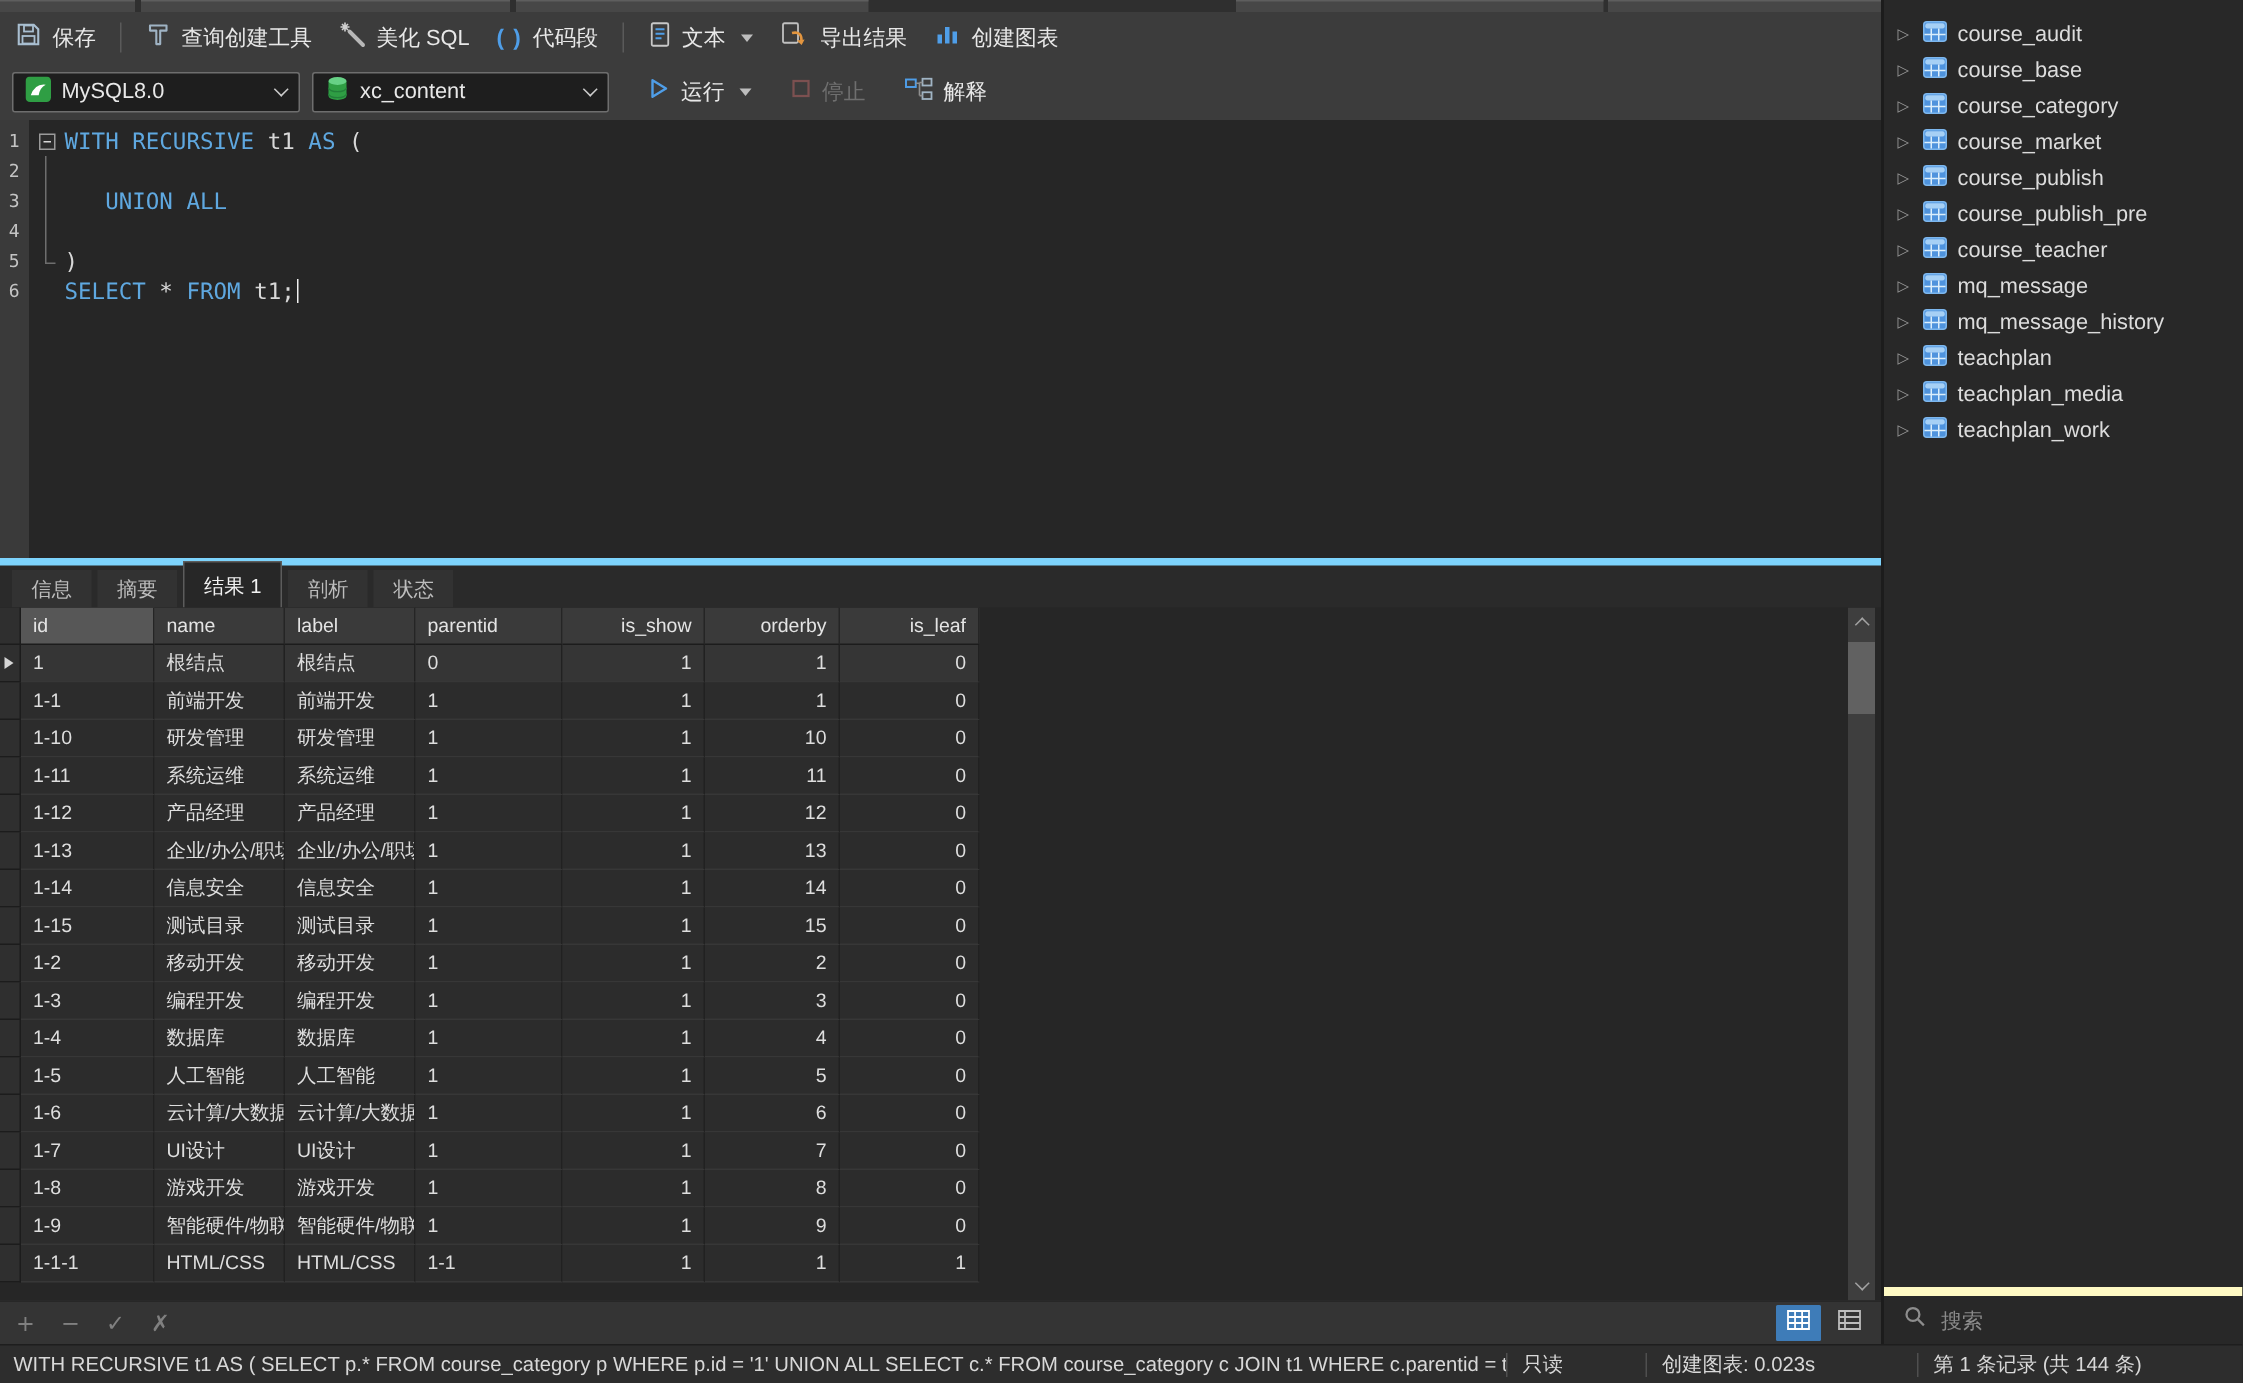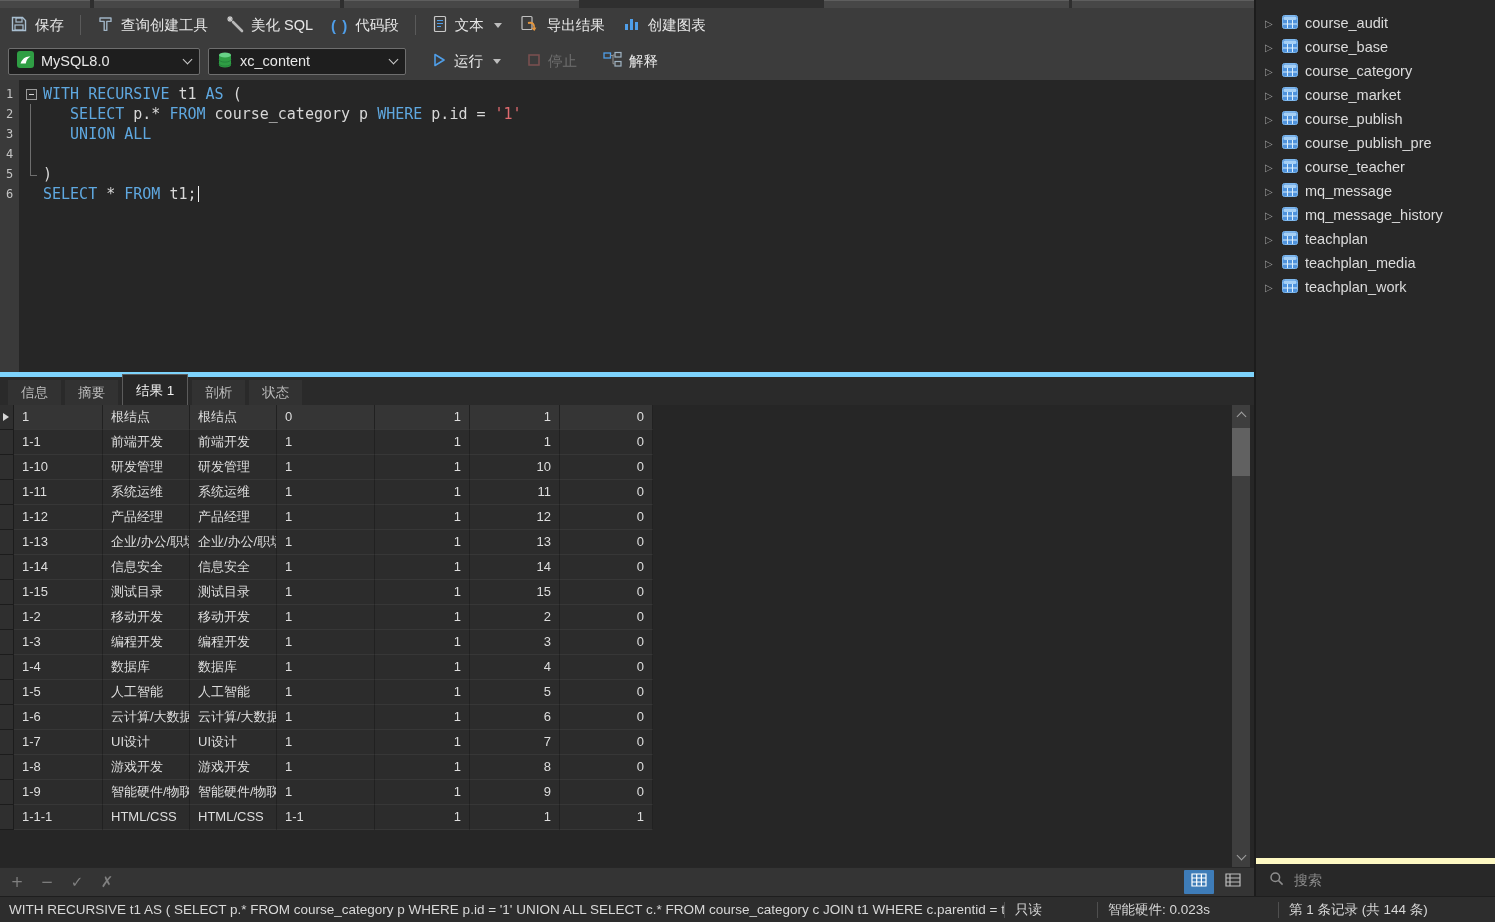--- a/index.html
+++ b/index.html
@@ -244,21 +244,20 @@
 <div id="editor" class="abs">
   <div id="editor-lines">
       <div class="ed-line">
         <span class="ln">1</span>
         <span class="fold-col fold-open"></span>
         <span class="code"><span class="tk-k">WITH</span><span class="tk-p"> </span><span class="tk-k">RECURSIVE</span><span class="tk-p"> t1 </span><span class="tk-k">AS</span><span class="tk-p"> (</span></span>
       </div>
       <div class="ed-line">
         <span class="ln">2</span>
         <span class="fold-col fold-mid"></span>
-        <span class="code"><span class="tk-p">   </span><span class="tk-k">SELECT</span><span class="tk-p"> p.* </span><span class="tk-k">FROM</span><span class="tk-p"> course_category p </span><span class="tk-k">WHERE</span><span class="tk-p"> p.id = </span><span class="tk-s">'1'</span></span>
       </div>
       <div class="ed-line">
         <span class="ln">3</span>
         <span class="fold-col fold-mid"></span>
         <span class="code"><span class="tk-p">   </span><span class="tk-k">UNION</span><span class="tk-p"> </span><span class="tk-k">ALL</span></span>
       </div>
       <div class="ed-line">
         <span class="ln">4</span>
         <span class="fold-col fold-mid"></span>
       </div>
@@ -278,20 +277,30 @@
 <div id="result-tabbar" class="abs">
     <div class="rtab">信息</div>
     <div class="rtab">摘要</div>
     <div class="rtab active">结果 1</div>
     <div class="rtab">剖析</div>
     <div class="rtab">状态</div>
   </div>
 
 <div id="grid" class="abs" style="position:absolute;">
   <div id="grid-table">
+      <div class="g-head">
+        <div class="g-gutter"></div>
+        <div class="g-hcell c0 selhead">id</div>
+        <div class="g-hcell c1">name</div>
+        <div class="g-hcell c2">label</div>
+        <div class="g-hcell c3">parentid</div>
+        <div class="g-hcell c4">is_show</div>
+        <div class="g-hcell c5">orderby</div>
+        <div class="g-hcell c6">is_leaf</div>
+      </div>
       <div class="g-row sel">
         <div class="g-gutter">
           <span class="cur-arrow"></span>
         </div>
         <div class="g-cell c0 selcell">1</div>
         <div class="g-cell c1">根结点</div>
         <div class="g-cell c2">根结点</div>
         <div class="g-cell c3">0</div>
         <div class="g-cell c4">1</div>
         <div class="g-cell c5">1</div>
@@ -490,21 +499,21 @@
       </span>
     </div>
   </div>
 </div>
 
 <div id="status-bar" class="abs">
   <div id="sbb-sql">WITH RECURSIVE t1 AS (     SELECT p.* FROM course_category p WHERE p.id = '1'     UNION ALL     SELECT c.* FROM course_category c JOIN t1 WHERE c.parentid = t1.id  )  SELECT * FROM t1;</div>
   <div class="sbb-sep"></div>
   <div id="sbb-ro">只读</div>
   <div class="sbb-sep"></div>
-  <div id="sbb-time">智能硬件: 0.023s</div>
+  <div id="sbb-time">创建图表: 0.023s</div>
   <div class="sbb-sep"></div>
   <div id="sbb-rec">第 1 条记录 (共 144 条)</div>
 </div>
 
 <div id="sidebar" class="abs">
   <div id="table-list">
       <div class="sb-item">
         <span class="tri">▷</span>
         <span><svg width="16" height="14" viewBox="0 0 16 14">
             <rect x="0.5" y="0.5" width="15" height="13" rx="2" fill="#4f93dd" stroke="#7db7ee"></rect>

